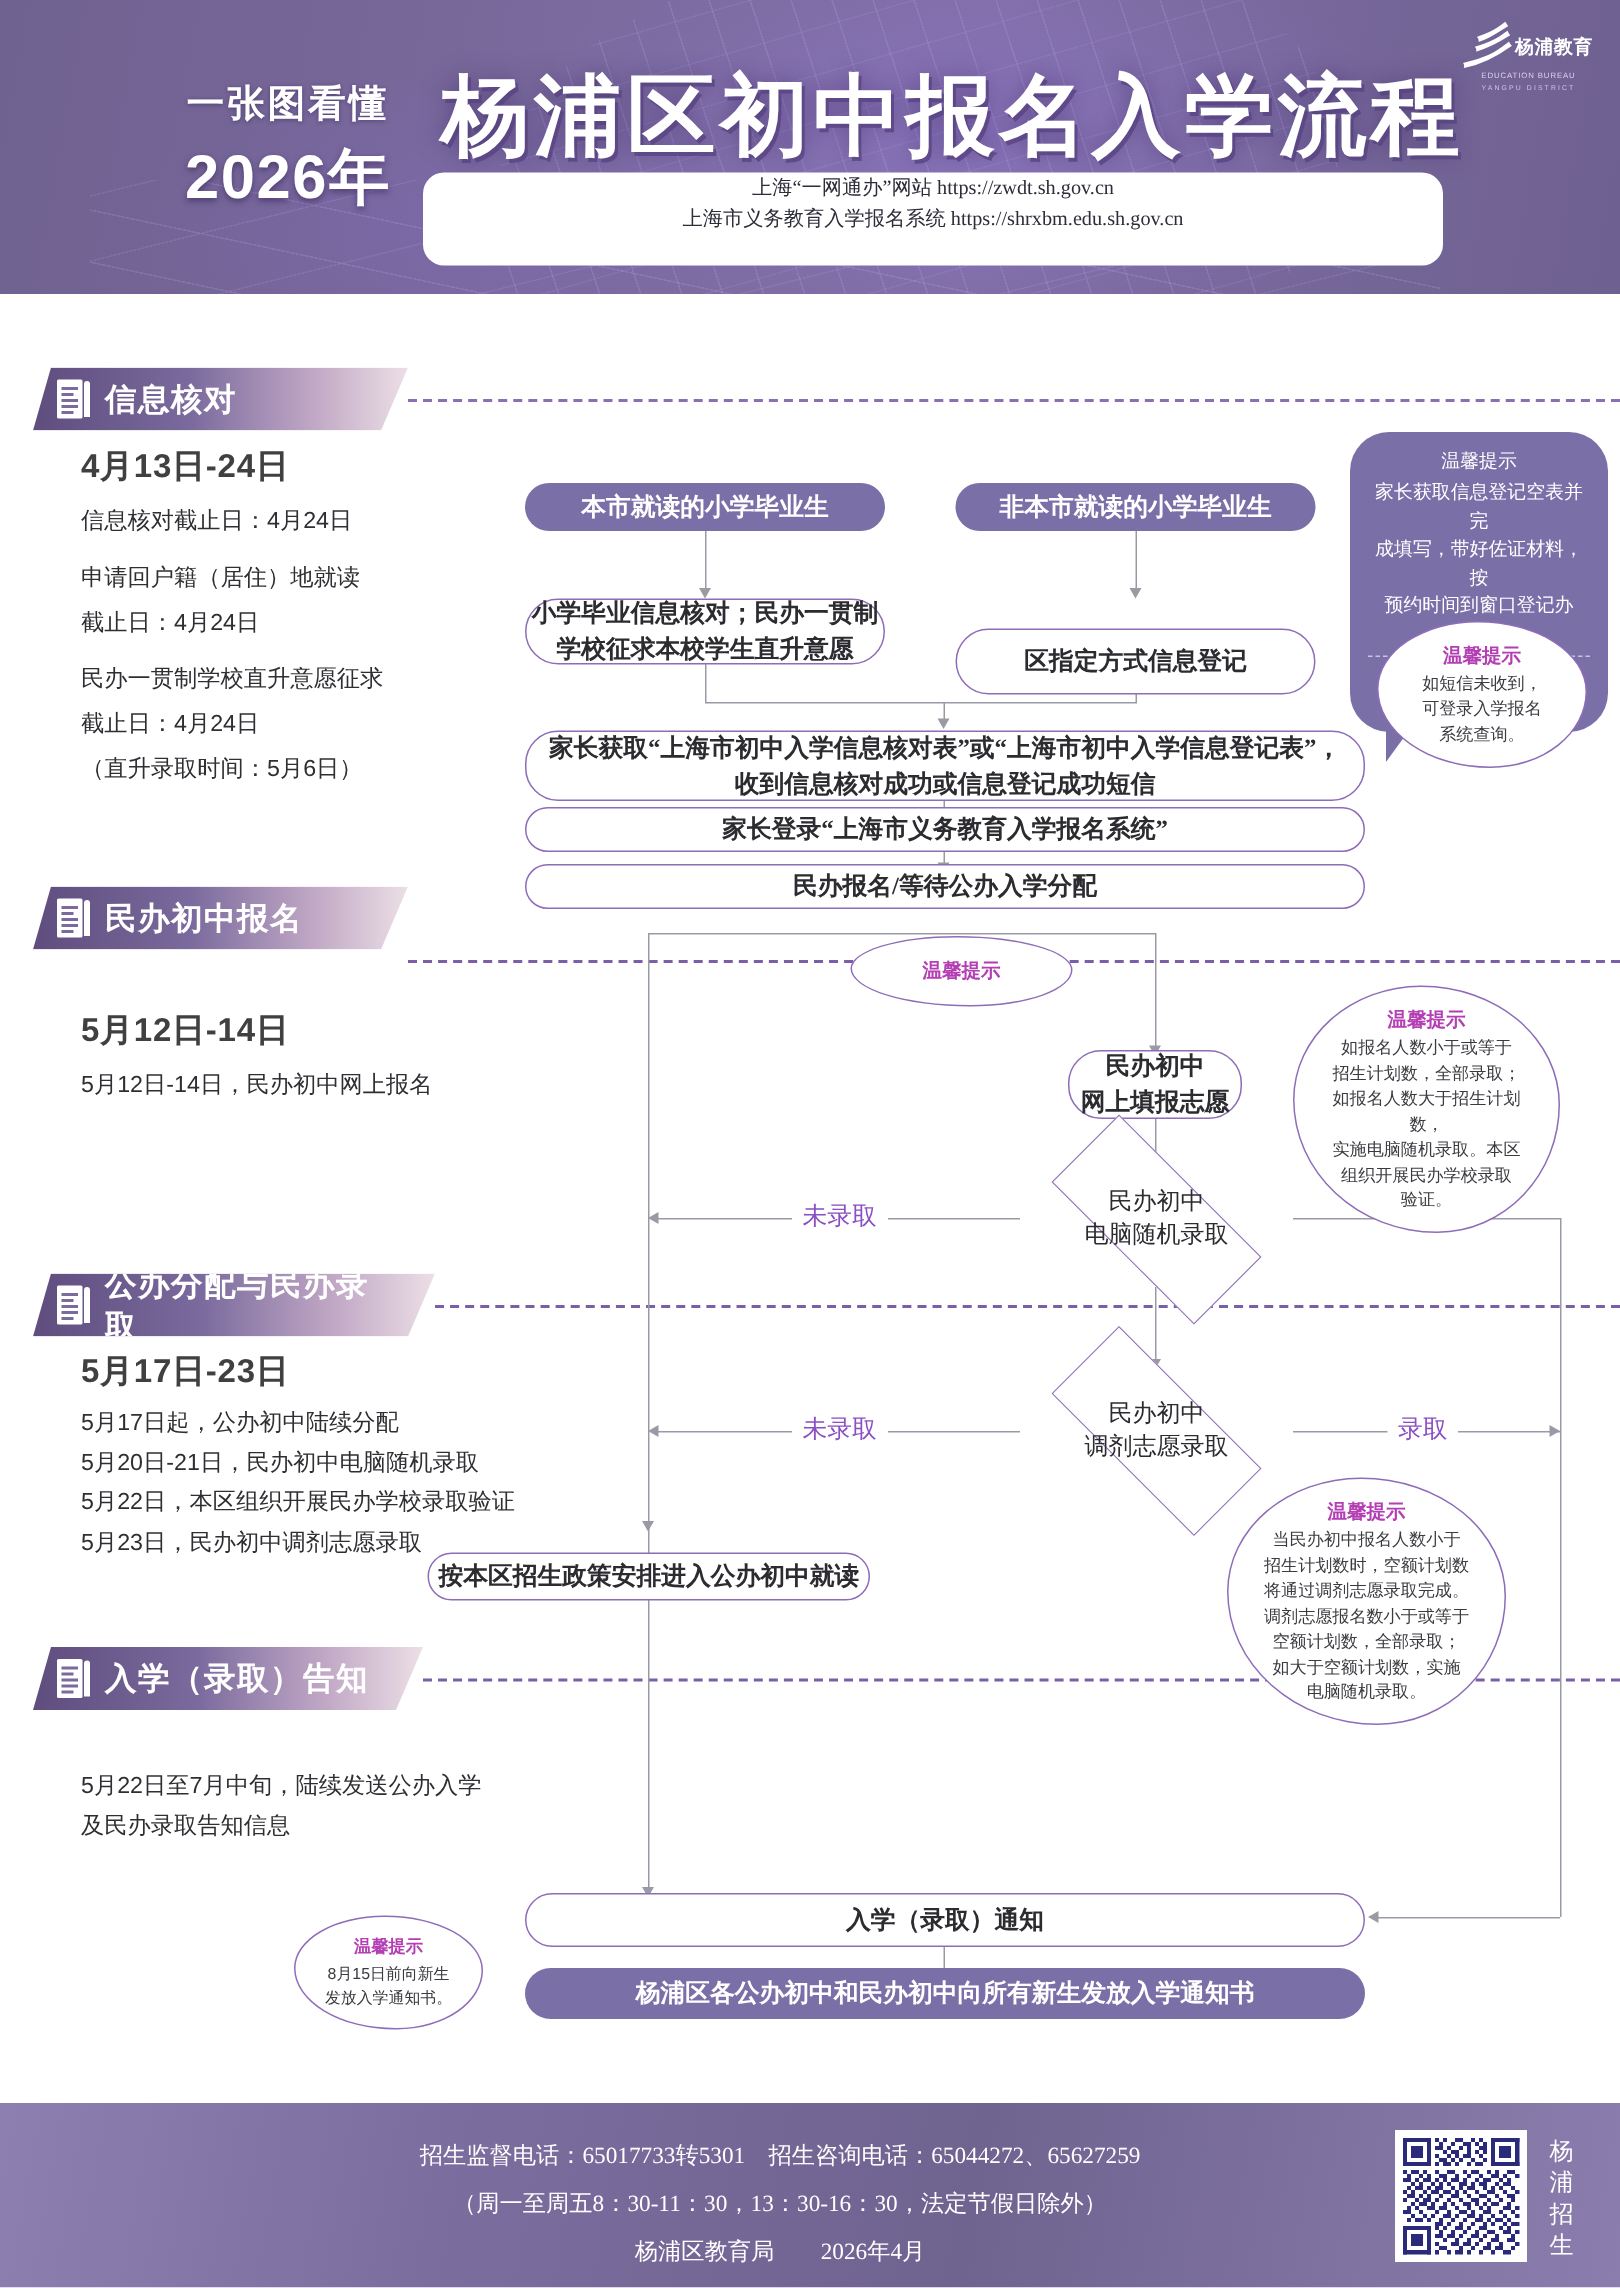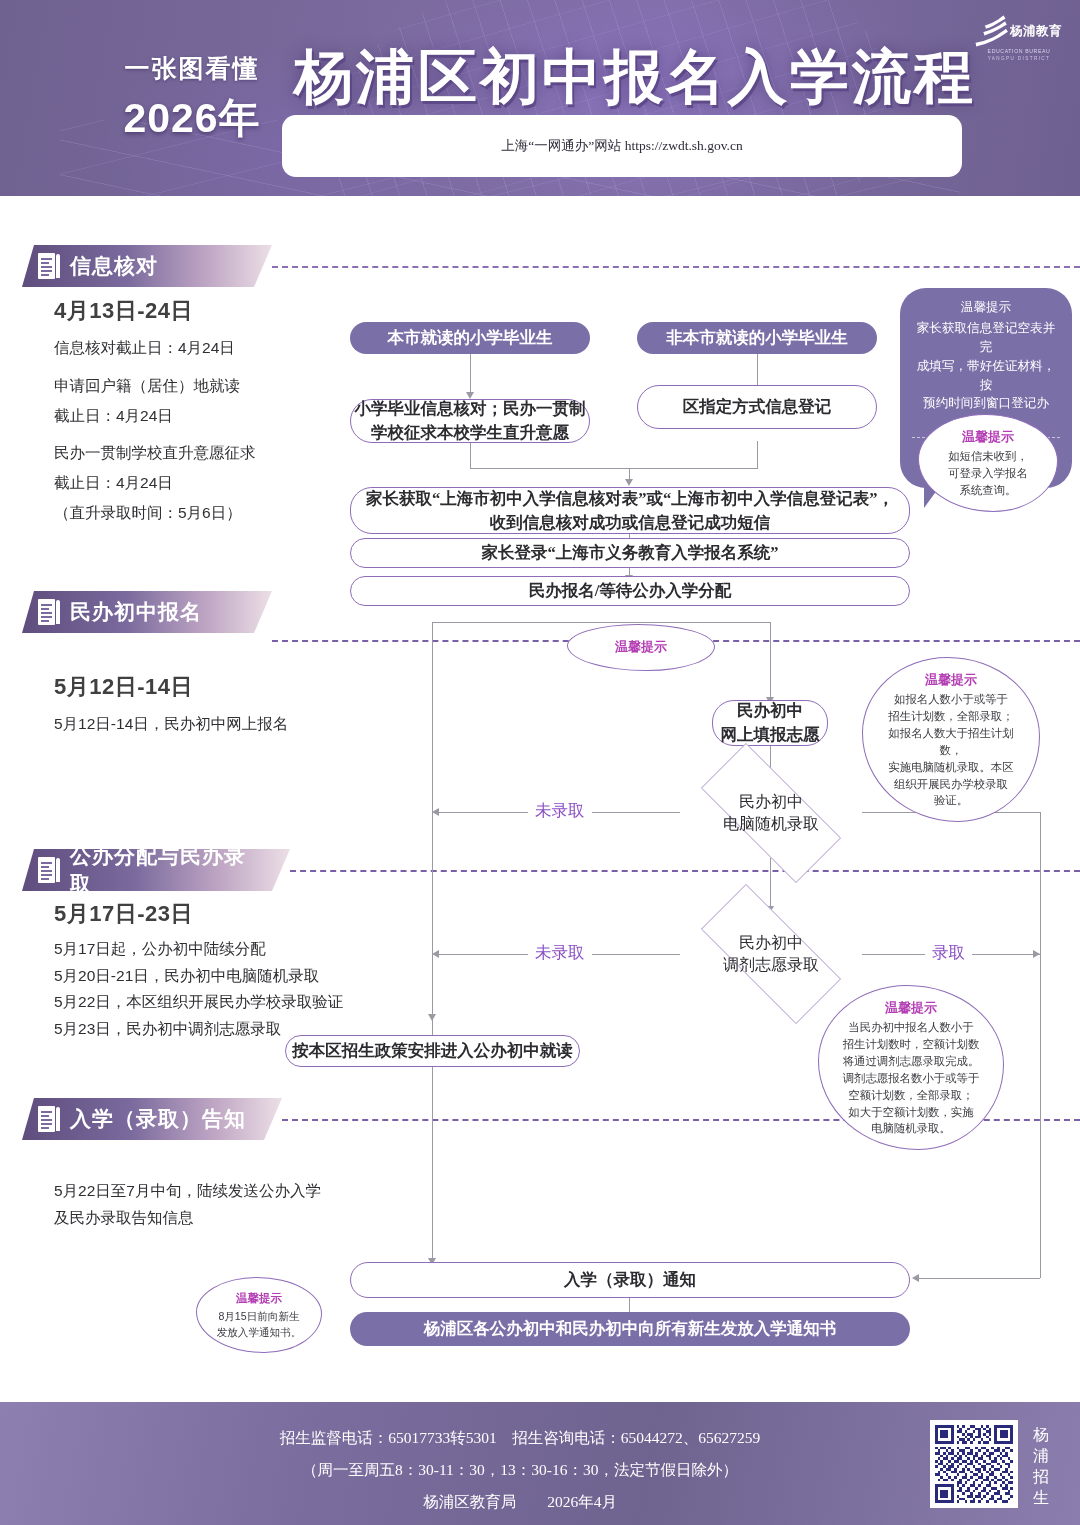--- a/index.html
+++ b/index.html
@@ -41,21 +41,21 @@
   .hdr-sub2 { font-size: 41px; font-weight: 700; margin-top: 6px; letter-spacing: 1px; text-shadow: 0 2px 4px rgba(40,20,70,.5); }
   .hdr-title {
     position: absolute; left: 282px; top: 38px; z-index: 5;
     font-size: 59px; font-weight: 700; color: #ffffff; letter-spacing: 3px;
     text-shadow: 2px 3px 0 rgba(86,66,128,.75), 0 0 14px rgba(60,40,100,.5);
     margin-left: 12px;
   }
   .hdr-urlbox {
     position: absolute; left: 282px; top: 115px; width: 680px; height: 62px; z-index: 6;
     background: #fff; border-radius: 14px;
-    display: flex; flex-direction: column; align-items: center; justify-content: center;
+    display: flex; flex-direction: column; align-items: center; justify-content: flex-start;
     font-family: "Liberation Serif", "DejaVu Serif", serif;
   }
   .hdr-url { font-size: 13.5px; color: #2d2d3a; line-height: 1.55; }
   .hdr-logo { position: absolute; right: 18px; top: 16px; z-index: 6; width: 86px; text-align: center; color: #fff; }
   .logo-row { display: flex; align-items: center; justify-content: center; gap: 4px; }
   .logo-mark { font-size: 30px; line-height: 1; font-weight: 700; font-style: italic; }
   .logo-cn { font-size: 12.5px; font-weight: 700; letter-spacing: .5px; }
   .logo-en { font-size: 5.2px; letter-spacing: .6px; margin-top: 2px; color: #ddd4f0; }
   .logo-en2 { font-size: 4.6px; letter-spacing: 1.4px; margin-top: 2px; color: #cfc4e8; }
 
@@ -175,20 +175,21 @@
 
   <div class="hdr-left">
     <div class="hdr-sub1">一张图看懂</div>
     <div class="hdr-sub2">2026年</div>
   </div>
 
   <div class="hdr-title">杨浦区初中报名入学流程</div>
 
   <div class="hdr-urlbox">
     <div class="hdr-url">上海“一网通办”网站 https://zwdt.sh.gov.cn</div>
+    <div class="hdr-url">上海市义务教育入学报名系统 https://shrxbm.edu.sh.gov.cn</div>
   </div>
 
   <div class="hdr-logo">
     <div class="logo-row">
       <span class="logo-mark">彡</span>
       <span class="logo-cn">杨浦教育</span>
     </div>
     <div class="logo-en">EDUCATION BUREAU</div>
     <div class="logo-en2">YANGPU DISTRICT</div>
   </div>
@@ -318,21 +319,21 @@
 <div class="arrow-l" style="left:912px; top:1273.5px;"></div>
 
 <div class="vline" style="left:629px; top:1298px; height:38px;"></div>
 <div class="arrow-d" style="left:624.5px; top:1333px;"></div>
 
 <div class="node filled" style="left:350px; top:322px; width:240px; height:32px;">本市就读的小学毕业生</div>
 <div class="node filled" style="left:637px; top:322px; width:240px; height:32px;">非本市就读的小学毕业生</div>
 
 <div class="node outline" style="left:350px; top:399px; width:240px; height:44px; white-space:pre-line;">小学毕业信息核对；民办一贯制
 学校征求本校学生直升意愿</div>
-<div class="node outline" style="left:637px; top:385px; width:240px; height:44px;">区指定方式信息登记</div>
+<div class="node outline" style="left:637px; top:419px; width:240px; height:44px;">区指定方式信息登记</div>
 
 <div class="node outline" style="left:350px; top:487px; width:560px; height:47px; white-space:pre-line;">家长获取“上海市初中入学信息核对表”或“上海市初中入学信息登记表”，
 收到信息核对成功或信息登记成功短信</div>
 <div class="node outline" style="left:350px; top:538px; width:560px; height:30px;">家长登录“上海市义务教育入学报名系统”</div>
 <div class="node outline" style="left:350px; top:576px; width:560px; height:30px;">民办报名/等待公办入学分配</div>
 
 <div class="node outline" style="left:712px; top:700px; width:116px; height:46px; white-space:pre-line;">民办初中
 网上填报志愿</div>
 
 <div class="diamond" style="left:676px; top:768px; width:190px; height:90px;">

